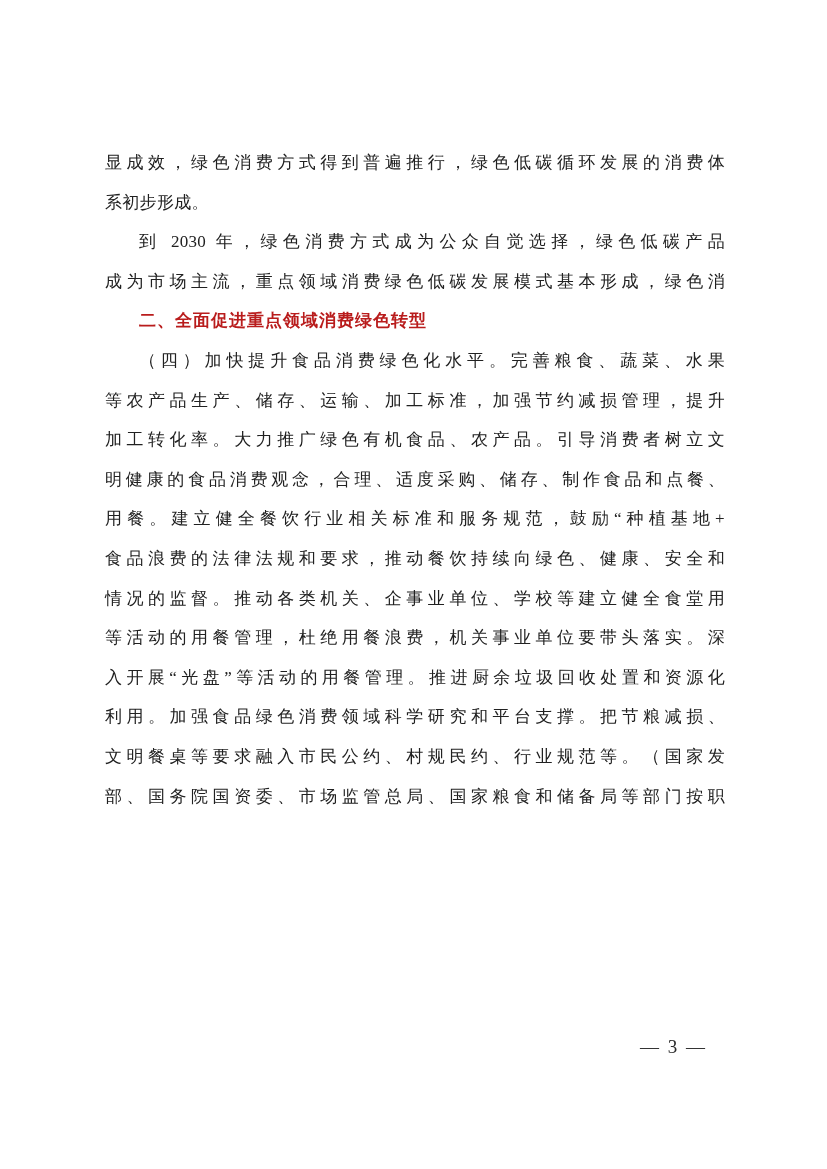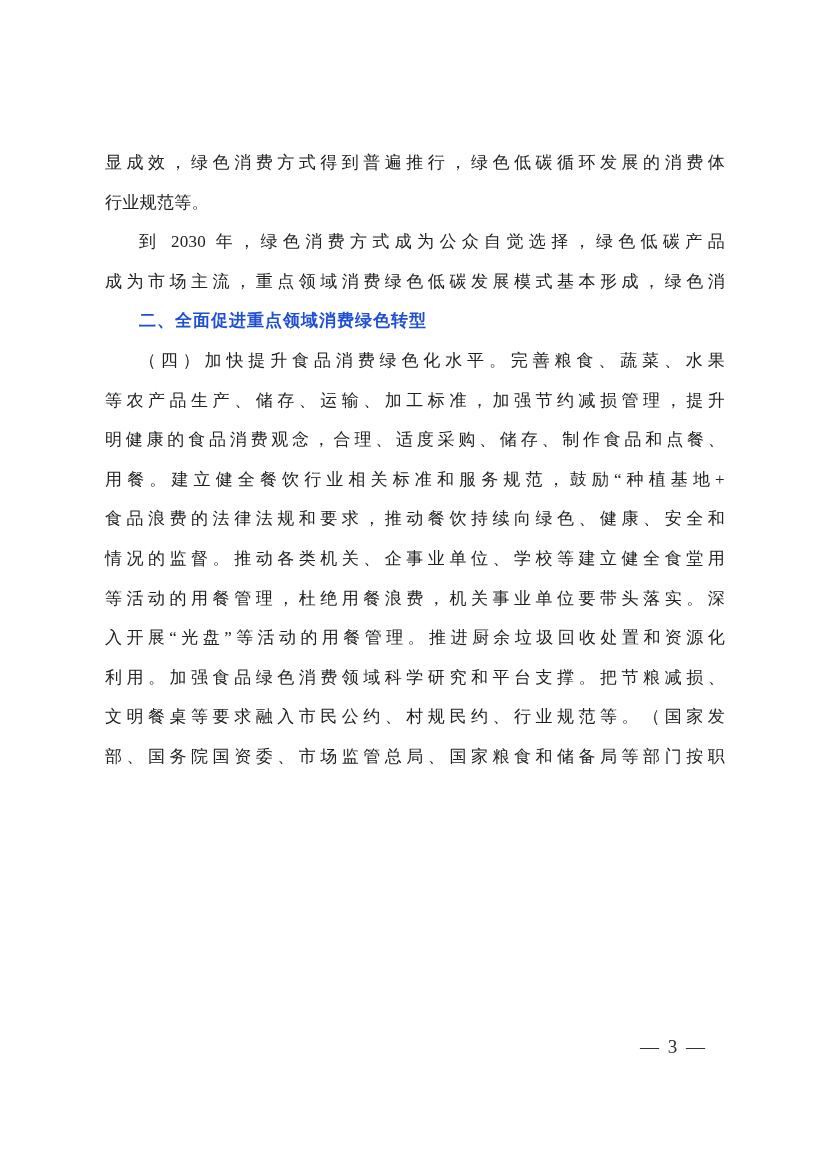--- a/index.html
+++ b/index.html
@@ -36,45 +36,46 @@
     text-align: justify;
     text-align-last: justify;
     text-justify: inter-character;
   }
   .line.indent {
     text-indent: 2em;
   }
   .line.heading {
     font-family: "DejaVu Sans", "Liberation Sans", sans-serif;
     font-weight: 700;
-    color: #1d4ed8;
+    color: #b91c1c;
     letter-spacing: 1px;
   }
   .page-number {
     position: absolute;
     top: 1036px;
     right: 120px;
     font-size: 19px;
     letter-spacing: 2px;
     color: #2a2a2a;
     font-family: "Liberation Serif", "DejaVu Serif", serif;
   }
 </style>
 </head>
 <body>
 
 <div class="page">
   <div class="doc-body">
       <div class="line fill">显成效，绿色消费方式得到普遍推行，绿色低碳循环发展的消费体</div>
-      <div class="line">行业规范等。</div>
+      <div class="line">系初步形成。</div>
       <div class="line fill indent">到 2030 年，绿色消费方式成为公众自觉选择，绿色低碳产品</div>
       <div class="line fill">成为市场主流，重点领域消费绿色低碳发展模式基本形成，绿色消</div>
       <div class="line indent heading">二、全面促进重点领域消费绿色转型</div>
       <div class="line fill indent">（四）加快提升食品消费绿色化水平。完善粮食、蔬菜、水果</div>
       <div class="line fill">等农产品生产、储存、运输、加工标准，加强节约减损管理，提升</div>
+      <div class="line fill">加工转化率。大力推广绿色有机食品、农产品。引导消费者树立文</div>
       <div class="line fill">明健康的食品消费观念，合理、适度采购、储存、制作食品和点餐、</div>
       <div class="line fill">用餐。建立健全餐饮行业相关标准和服务规范，鼓励“种植基地+</div>
       <div class="line fill">食品浪费的法律法规和要求，推动餐饮持续向绿色、健康、安全和</div>
       <div class="line fill">情况的监督。推动各类机关、企事业单位、学校等建立健全食堂用</div>
       <div class="line fill">等活动的用餐管理，杜绝用餐浪费，机关事业单位要带头落实。深</div>
       <div class="line fill">入开展“光盘”等活动的用餐管理。推进厨余垃圾回收处置和资源化</div>
       <div class="line fill">利用。加强食品绿色消费领域科学研究和平台支撑。把节粮减损、</div>
       <div class="line fill">文明餐桌等要求融入市民公约、村规民约、行业规范等。（国家发</div>
       <div class="line fill">部、国务院国资委、市场监管总局、国家粮食和储备局等部门按职</div>
     </div>

